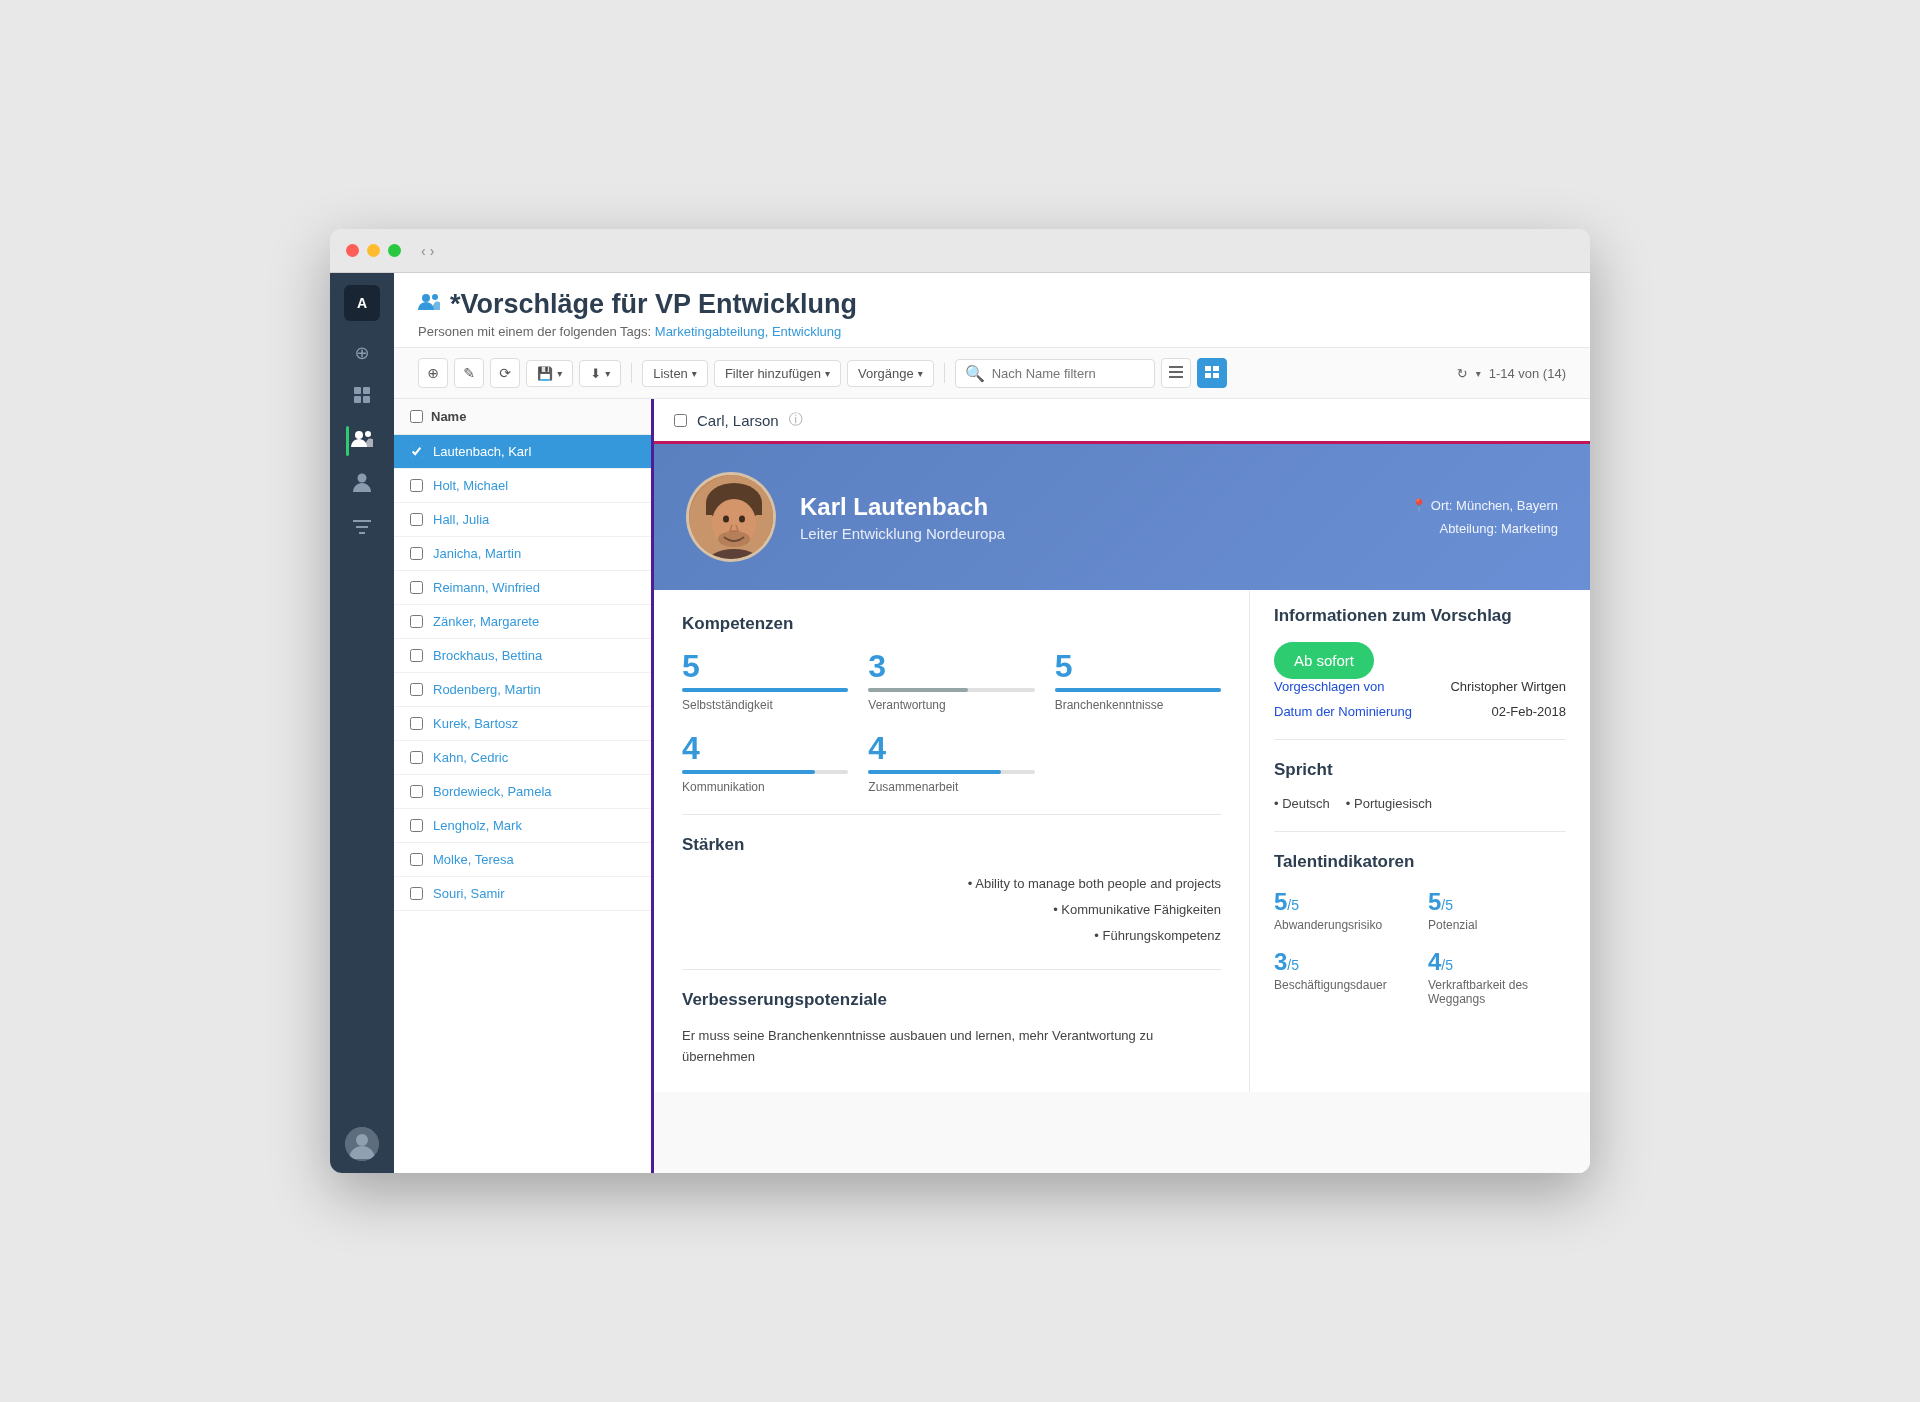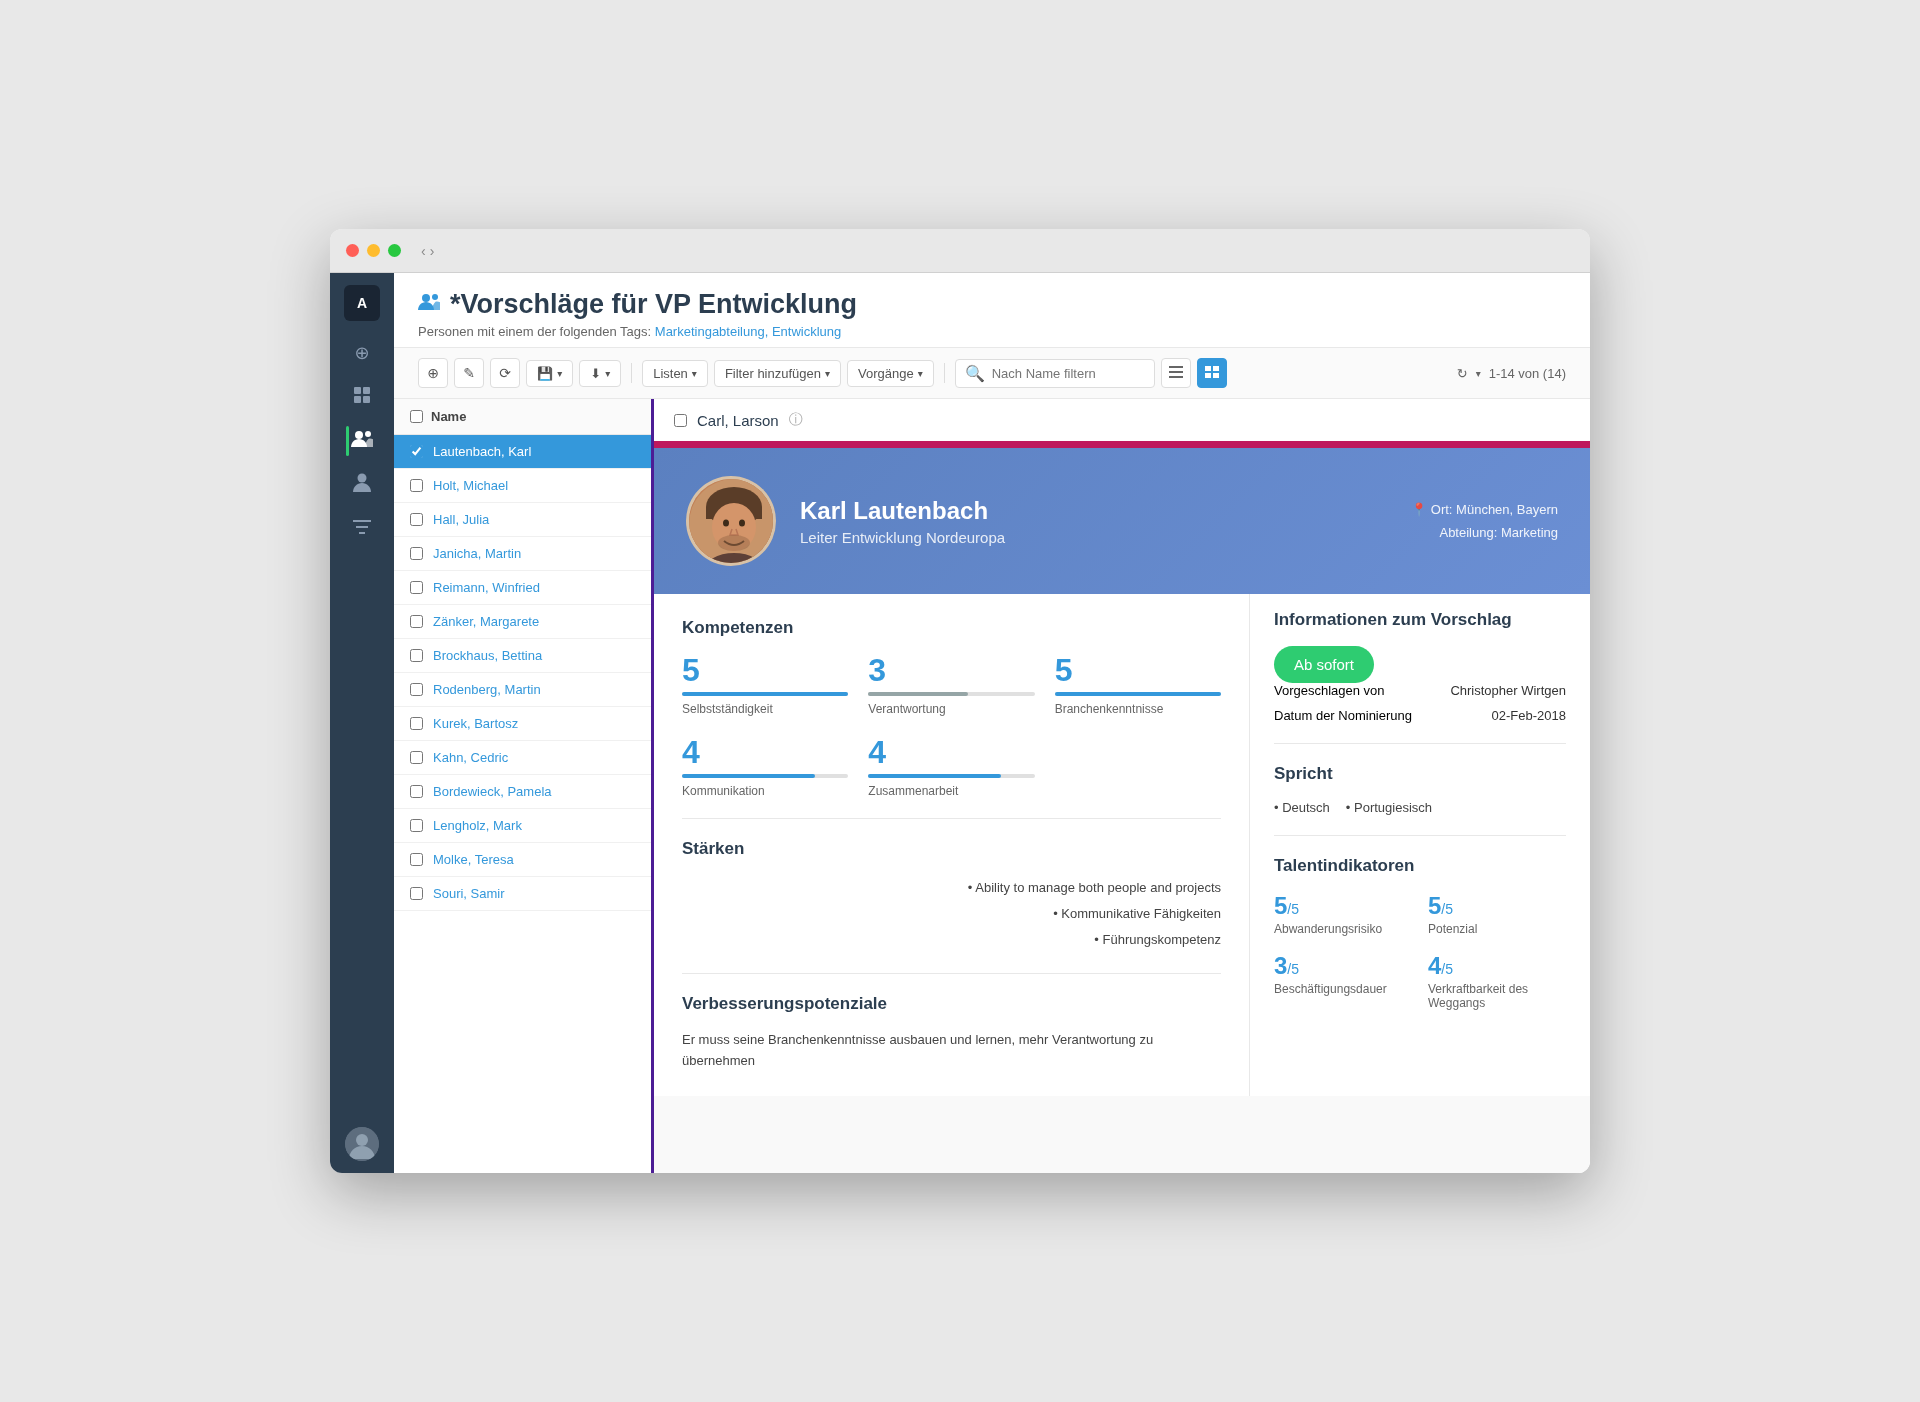--- a/index.html
+++ b/index.html
@@ -245,21 +245,21 @@
     
     .detail-panel {
       flex: 1;
       overflow-y: auto;
       background: #f9f9f9;
     }
 
     
     .carl-header {
       padding: 12px 20px;
-      border-bottom: 7px solid #be185d;
+      border-bottom: 3px solid #be185d;
       background: white;
       display: flex;
       align-items: center;
       gap: 10px;
     }
     .carl-name {
       font-size: 15px;
       color: #2c3e50;
       font-weight: 500;
     }
@@ -379,21 +379,21 @@
       font-size: 15px;
       font-weight: 500;
       display: inline-block;
     }
     .info-row {
       display: flex;
       justify-content: space-between;
       margin-bottom: 10px;
       font-size: 13px;
     }
-    .info-label { color: #000000; }
+    .info-label { color: #1d4ed8; }
     .info-value { color: #333; font-weight: 500; }
 
     
     .languages { display: flex; gap: 16px; font-size: 13px; color: #444; margin-top: 8px; }
 
     
     .talent-grid {
       display: grid;
       grid-template-columns: 1fr 1fr;
       gap: 16px;

